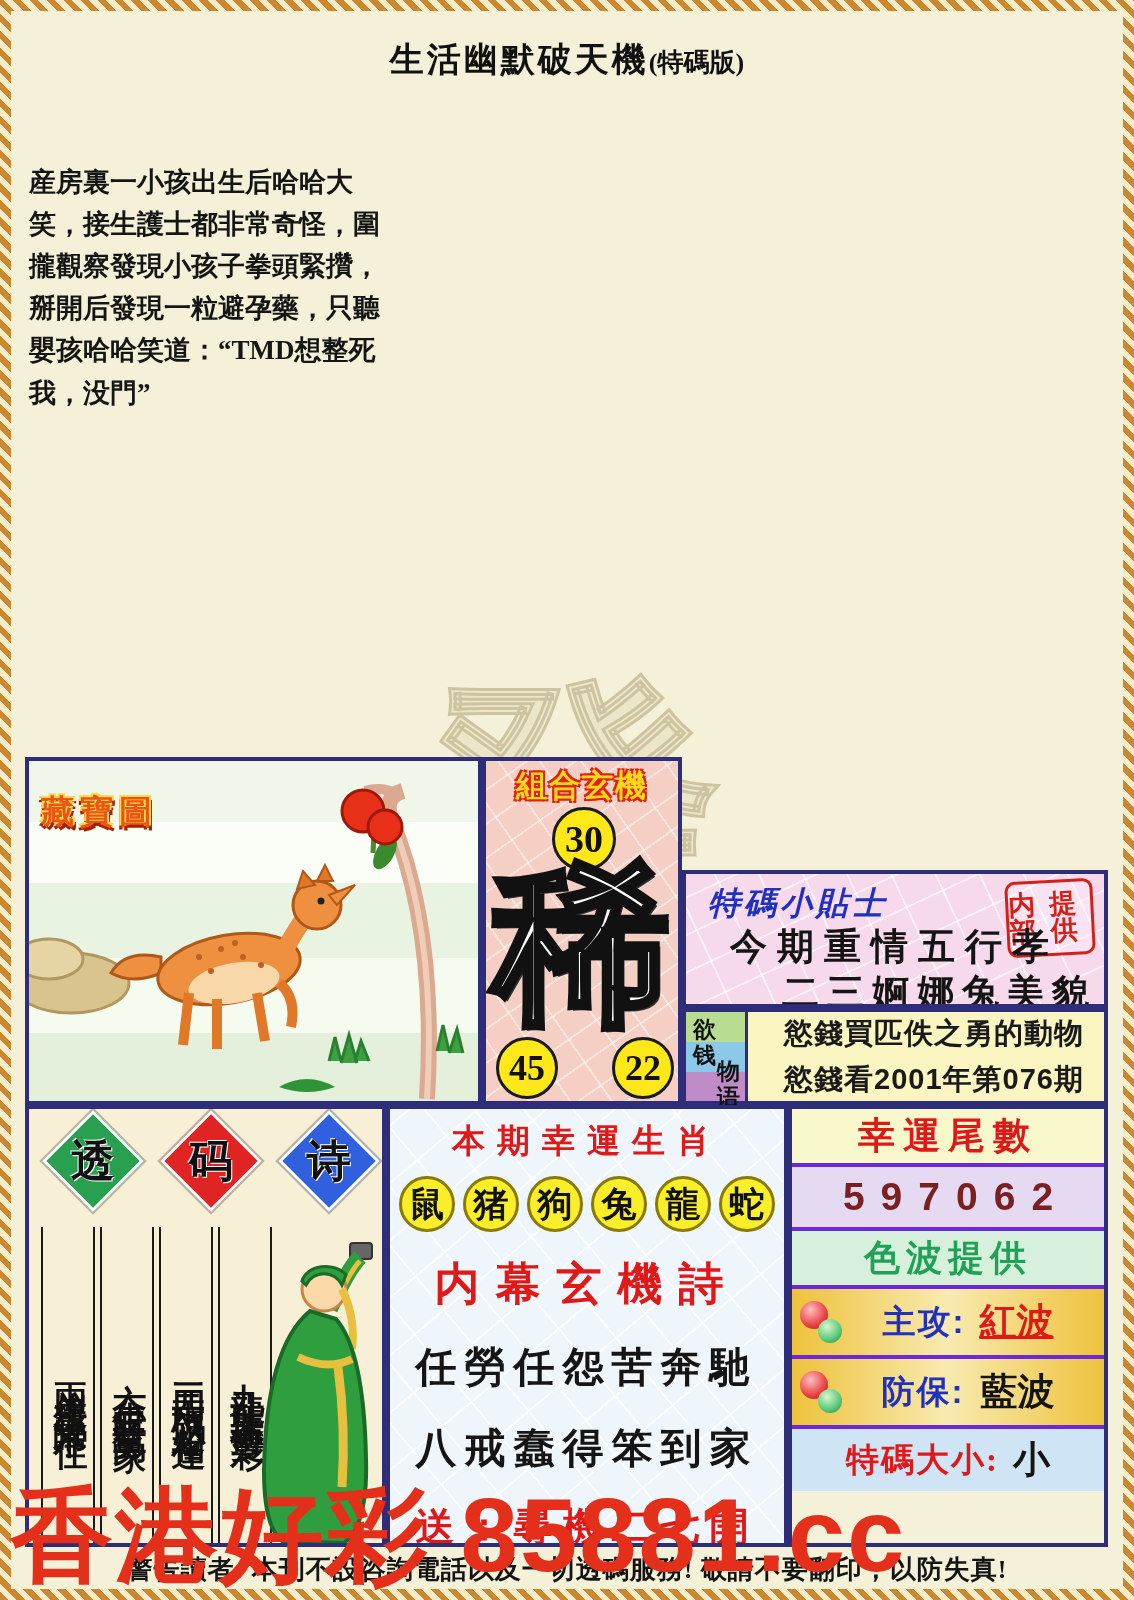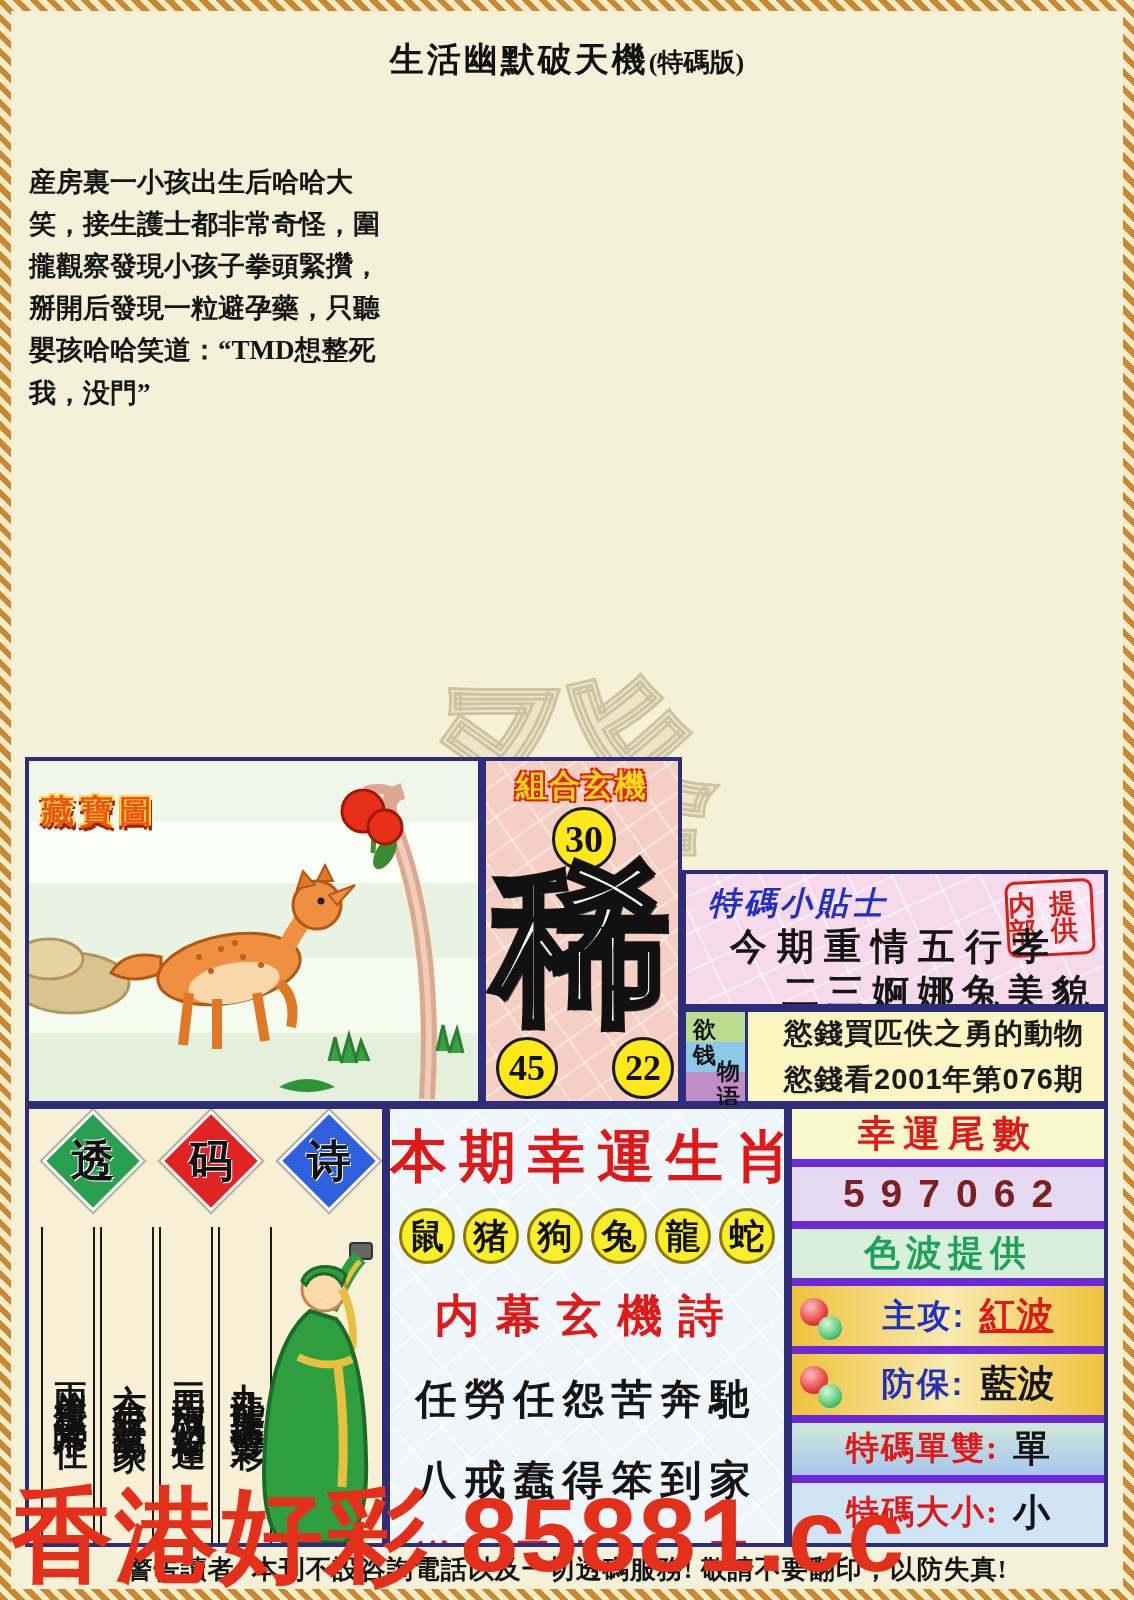--- a/index.html
+++ b/index.html
@@ -139,31 +139,31 @@
   .tcol { width:54px; height:100%; border-left:2px solid #1a1a1a; border-right:2px solid #1a1a1a;
       writing-mode:vertical-rl; text-orientation:upright; font-family:"Liberation Serif", serif; font-weight:900; font-size:34px; letter-spacing:9px;
       color:#111; display:flex; justify-content:center; padding-top:4px; }
   .scholar { position:absolute; right:-6px; top:128px; }
 
   
   .zodiac { left:386px; top:1105px; width:402px; height:442px; background:#eef5fb; overflow:hidden; text-align:center; }
   .zodiac:before { content:""; position:absolute; inset:0;
       background:repeating-linear-gradient(50deg,rgba(255,255,255,.7) 0 2px,transparent 2px 38px),
                  repeating-linear-gradient(-40deg,rgba(255,255,255,.7) 0 2px,transparent 2px 44px); }
-  .z-title { position:relative; margin-top:10px; color:#e01818; font-family:"Liberation Serif", serif; font-weight:900; font-size:57px; letter-spacing:12px; white-space:nowrap; }
+  .z-title { position:relative; margin-top:10px; color:#e01818; font-family:"Liberation Serif", serif; font-weight:900; font-size:33px; letter-spacing:12px; white-space:nowrap; }
   .z-row { position:relative; margin-top:12px; display:flex; justify-content:center; gap:8px; }
   .zball { width:56px; height:56px; border-radius:50%; background:#f8ee2a; border:3px solid #8a7a00;
       display:flex; align-items:center; justify-content:center; font-family:"Liberation Serif", serif; font-weight:900; font-size:35px; color:#111; }
   .z-poemtitle { position:relative; margin-top:22px; color:#e01818; font-family:"Liberation Serif", serif; font-weight:900; font-size:45px; letter-spacing:16px; white-space:nowrap; }
   .z-line { position:relative; margin-top:26px; color:#151515; font-family:"Liberation Serif", serif; font-weight:900; font-size:41px; letter-spacing:8px; white-space:nowrap; }
   .z-gift { position:relative; margin-top:24px; color:#e01818; font-family:"Liberation Serif", serif; font-weight:900; font-size:39px; letter-spacing:10px; white-space:nowrap; }
 
   
   .rightstack { left:788px; top:1105px; width:320px; height:442px; border:4px solid #2d2d7a; display:flex; flex-direction:column; position:absolute; }
-  .rs-row { border-bottom:8px solid #6d28d9; display:flex; align-items:center; justify-content:center; position:relative; }
+  .rs-row { border-bottom:4px solid #6d28d9; display:flex; align-items:center; justify-content:center; position:relative; }
   .rs-row:last-child { border-bottom:none; }
   .rs1 { height:58px; background:#f8f8cc; color:#e01818; font-family:"Liberation Serif", serif; font-weight:900; font-size:37px; letter-spacing:8px; }
   .rs2 { height:64px; background:#e6d9f2; gap:16px; }
   .rs2 span { color:#7a2020; font-weight:900; font-size:39px; }
   .rs3 { height:58px; background:#d6f0dc; color:#1fa256; font-weight:900; font-size:36px; letter-spacing:6px; }
   .rs4, .rs5 { height:70px; background:linear-gradient(90deg,#eec23c,#f8eab0 50%,#eec23c);padding-left:40px; }
   .rs6 { height:62px; background:linear-gradient(180deg,#cfe8d8,#a9c6ee); }
   .rs7 { height:62px; background:#cfe5f5; }
   .balls-icon { position:absolute; left:8px; top:12px; width:44px; height:44px; }
   .balls-icon i { position:absolute; border-radius:50%; }
@@ -435,24 +435,20 @@
       <span class="rs-value">紅波</span>
     </div>
     <div class="rs-row rs5">
       <span class="balls-icon">
           <i class="r"></i>
           <i class="g"></i>
         </span>
       <span class="rs-label">防保:</span>
       <span class="rs-value">藍波</span>
     </div>
-    <div class="rs-row rs6">
-      <span class="rs-label">特碼單雙:</span>
-      <span class="rs-value">單</span>
-    </div>
     <div class="rs-row rs7">
       <span class="rs-label">特碼大小:</span>
       <span class="rs-value">小</span>
     </div>
   </div>
 
   <div class="footer-warning">警告讀者: 本刊不設咨詢電話以及一切透碼服務! 敬請不要翻印，以防失真!</div>
   <div class="watermark">香港好彩 85881.cc</div>
 
 </div>

